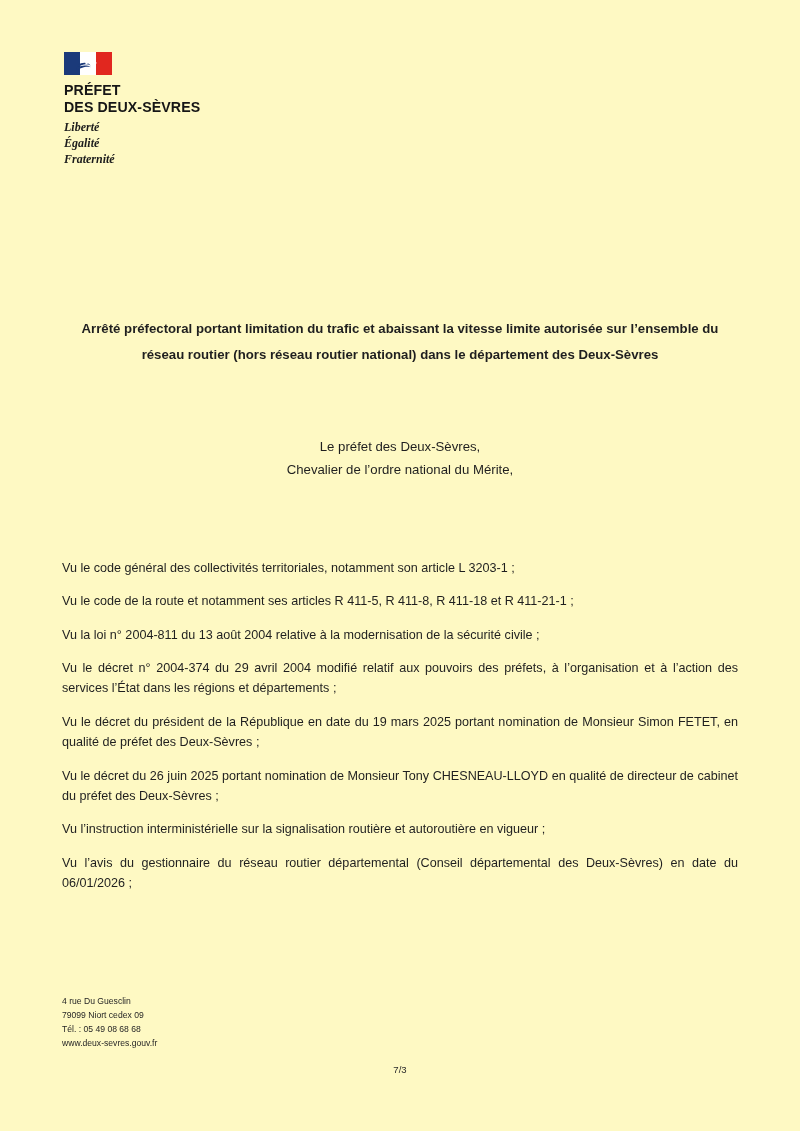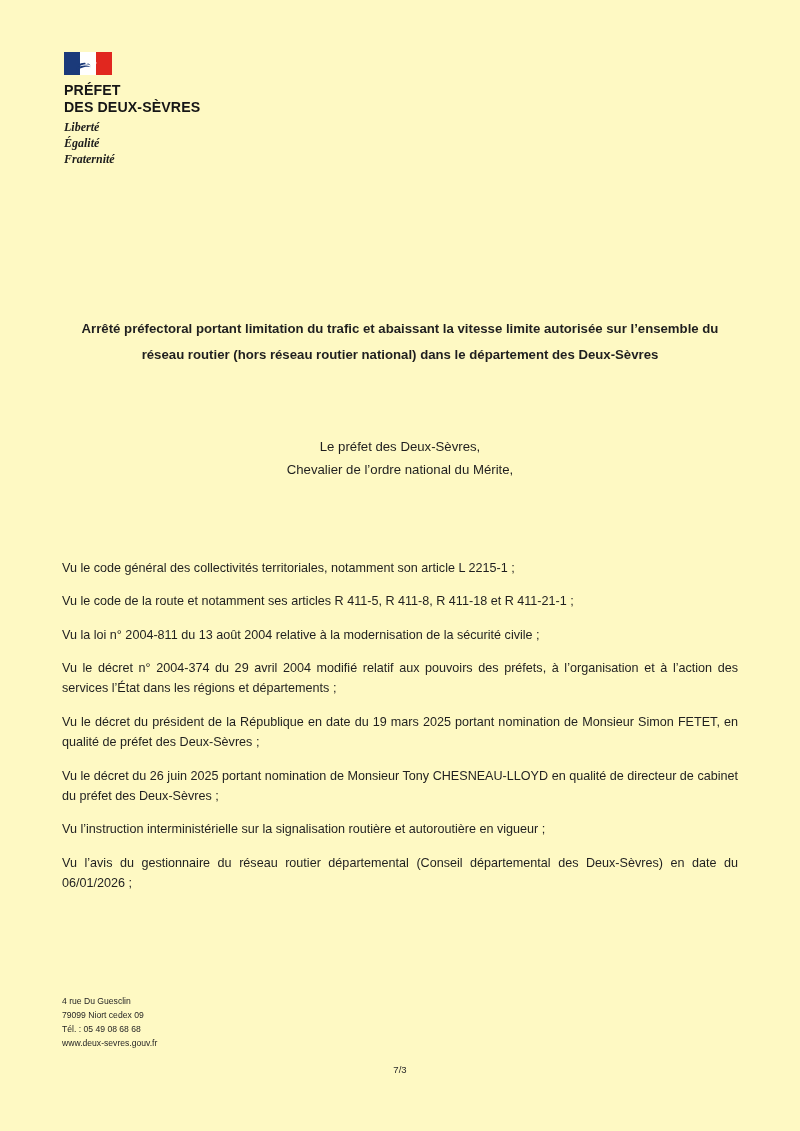--- a/index.html
+++ b/index.html
@@ -172,21 +172,21 @@
   </div>
 
   <div class="content">
 
     <h1 class="doc-title">Arrêté préfectoral portant limitation du trafic et abaissant la vitesse limite autorisée sur l’ensemble du réseau routier (hors réseau routier national) dans le département des Deux-Sèvres</h1>
 
     <p class="preamble">Le préfet des Deux-Sèvres,
 Chevalier de l’ordre national du Mérite,</p>
 
     <div class="recitals">
-      <p class="recital">Vu le code général des collectivités territoriales, notamment son article L 2215-1 ;</p>
+      <p class="recital">Vu le code général des collectivités territoriales, notamment son article L 3203-1 ;</p>
       <p class="recital">Vu le code de la route et notamment ses articles R 411-5, R 411-8, R 411-18 et R 411-21-1 ;</p>
       <p class="recital">Vu la loi n° 2004-811 du 13 août 2004 relative à la modernisation de la sécurité civile ;</p>
       <p class="recital">Vu le décret n° 2004-374 du 29 avril 2004 modifié relatif aux pouvoirs des préfets, à l’organisation et à l’action des services l’État dans les régions et départements ;</p>
       <p class="recital">Vu le décret du président de la République en date du 19 mars 2025 portant nomination de Monsieur Simon FETET, en qualité de préfet des Deux-Sèvres ;</p>
       <p class="recital">Vu le décret du 26 juin 2025 portant nomination de Monsieur Tony CHESNEAU-LLOYD en qualité de directeur de cabinet du préfet des Deux-Sèvres ;</p>
       <p class="recital">Vu l’instruction interministérielle sur la signalisation routière et autoroutière en vigueur ;</p>
       <p class="recital">Vu l’avis du gestionnaire du réseau routier départemental (Conseil départemental des Deux-Sèvres) en date du 06/01/2026 ;</p>
     </div>
   </div>
 

